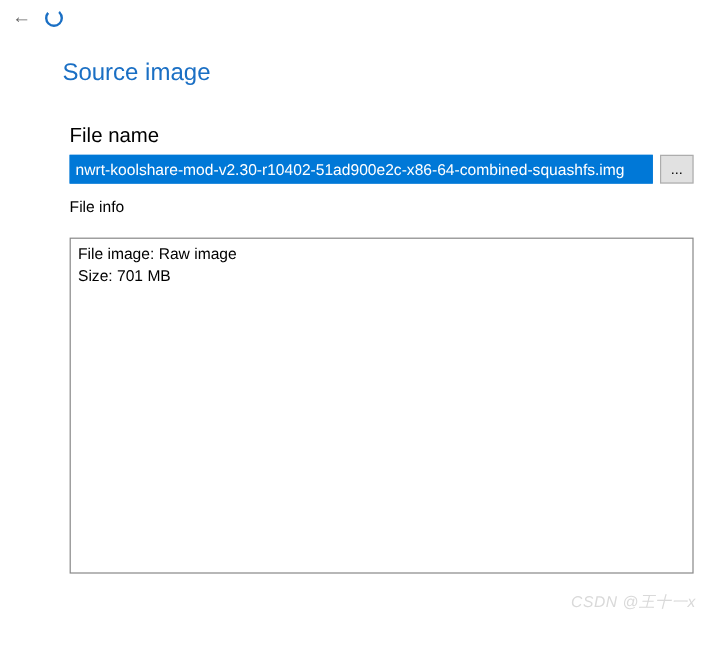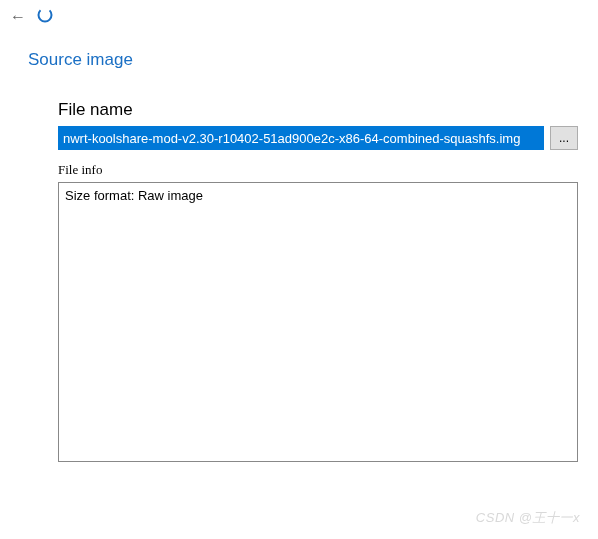--- a/index.html
+++ b/index.html
@@ -30,23 +30,24 @@
     }
     .circle-icon svg {
       display: block;
     }
     .app-title {
       font-size: 13px;
       color: #000;
     }
     .page-heading {
       color: #1a6fc4;
-      font-size: 17px;
+      font-size: 20px;
       padding: 20px 0 10px 28px;
       font-weight: 400;
+      margin-left: 24px;
     }
     .form-area {
       padding: 20px 20px 0 58px;
     }
     .field-label {
       font-size: 17px;
       color: #000;
       margin-bottom: 6px;
     }
     .filename-row {
@@ -80,36 +81,35 @@
       font-size: 12px;
       cursor: pointer;
       display: flex;
       align-items: center;
       justify-content: center;
       color: #000;
     }
     .fileinfo-label {
       font-size: 13px;
       color: #000;
-      margin-bottom: 4px;
-      font-family: Liberation Serif, serif;
+      margin-bottom: 18px;
     }
     .fileinfo-box {
       border: 1px solid #888;
       background: #fff;
       padding: 4px 6px;
       height: 280px;
       font-size: 13px;
       line-height: 1.35;
       color: #000;
     }
     .watermark {
       position: absolute;
       right: 18px;
-      bottom: 12px;
+      bottom: 28px;
       color: #d9d9d9;
       font-size: 13px;
       font-style: italic;
       letter-spacing: 0.5px;
       pointer-events: none;
       margin-left: 24px;
     }
   </style>
 </head>
 <body>
@@ -127,17 +127,18 @@
 
 <div class="form-area">
   <div class="field-label">File name</div>
   <div class="filename-row">
     <input type="text" class="filename-input" value="nwrt-koolshare-mod-v2.30-r10402-51ad900e2c-x86-64-combined-squashfs.img" style="">
     <button class="browse-btn">...</button>
   </div>
 
   <div class="fileinfo-label">File info</div>
   <div class="fileinfo-box">
-    <div>Size format: Raw image</div>
+    <div>File image: Raw image</div>
+    <div>Size: 701 MB</div>
   </div>
 </div>
 
 <div class="watermark">CSDN @王十一x</div>
 
 </body></html>

